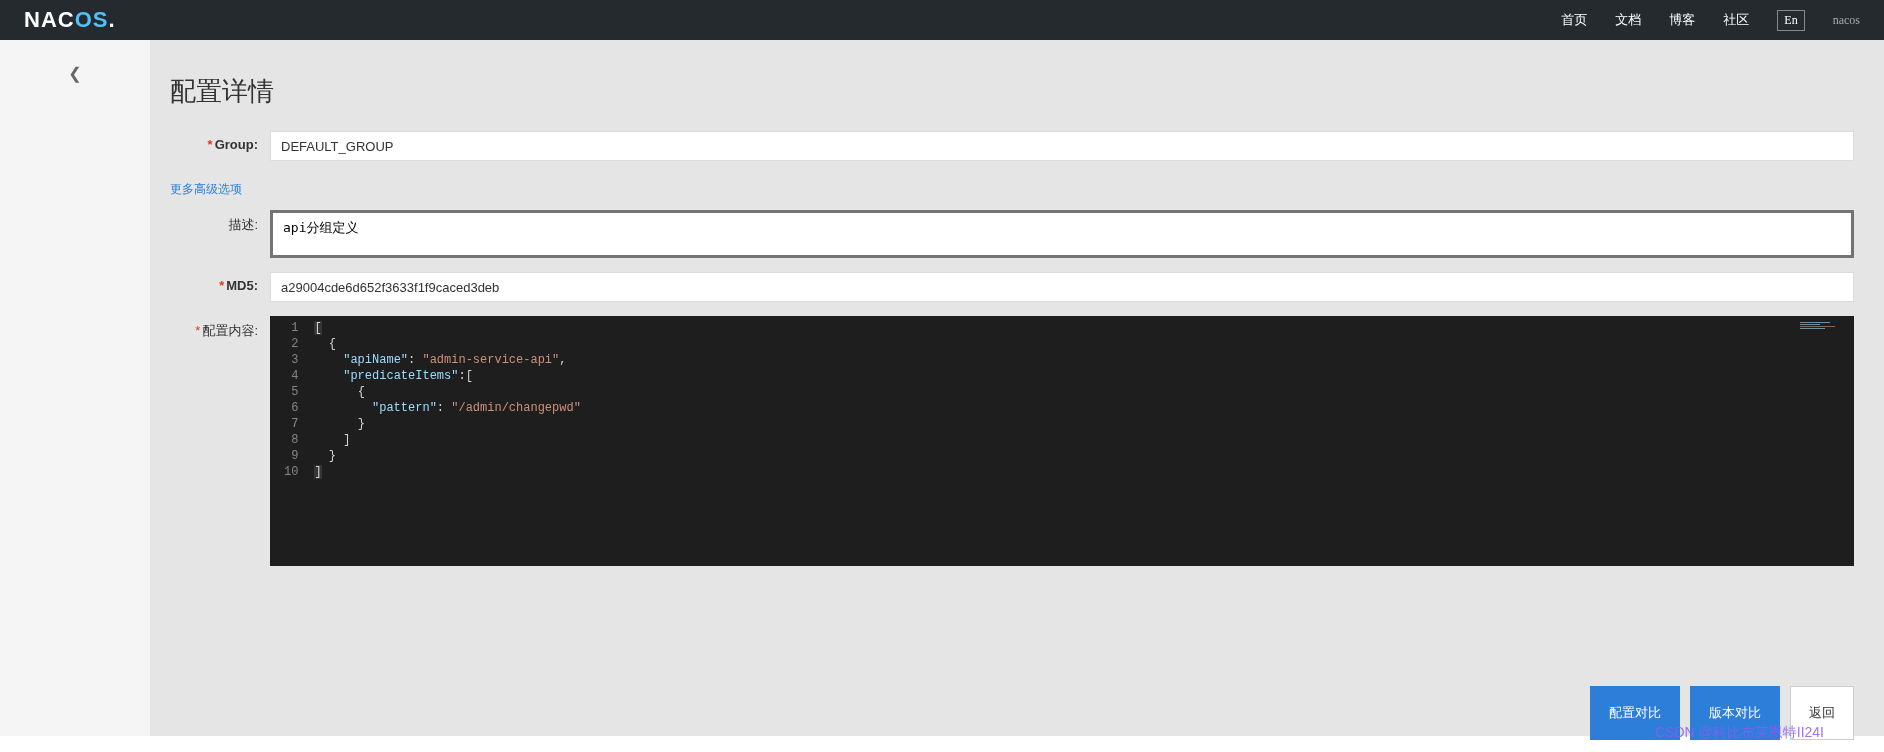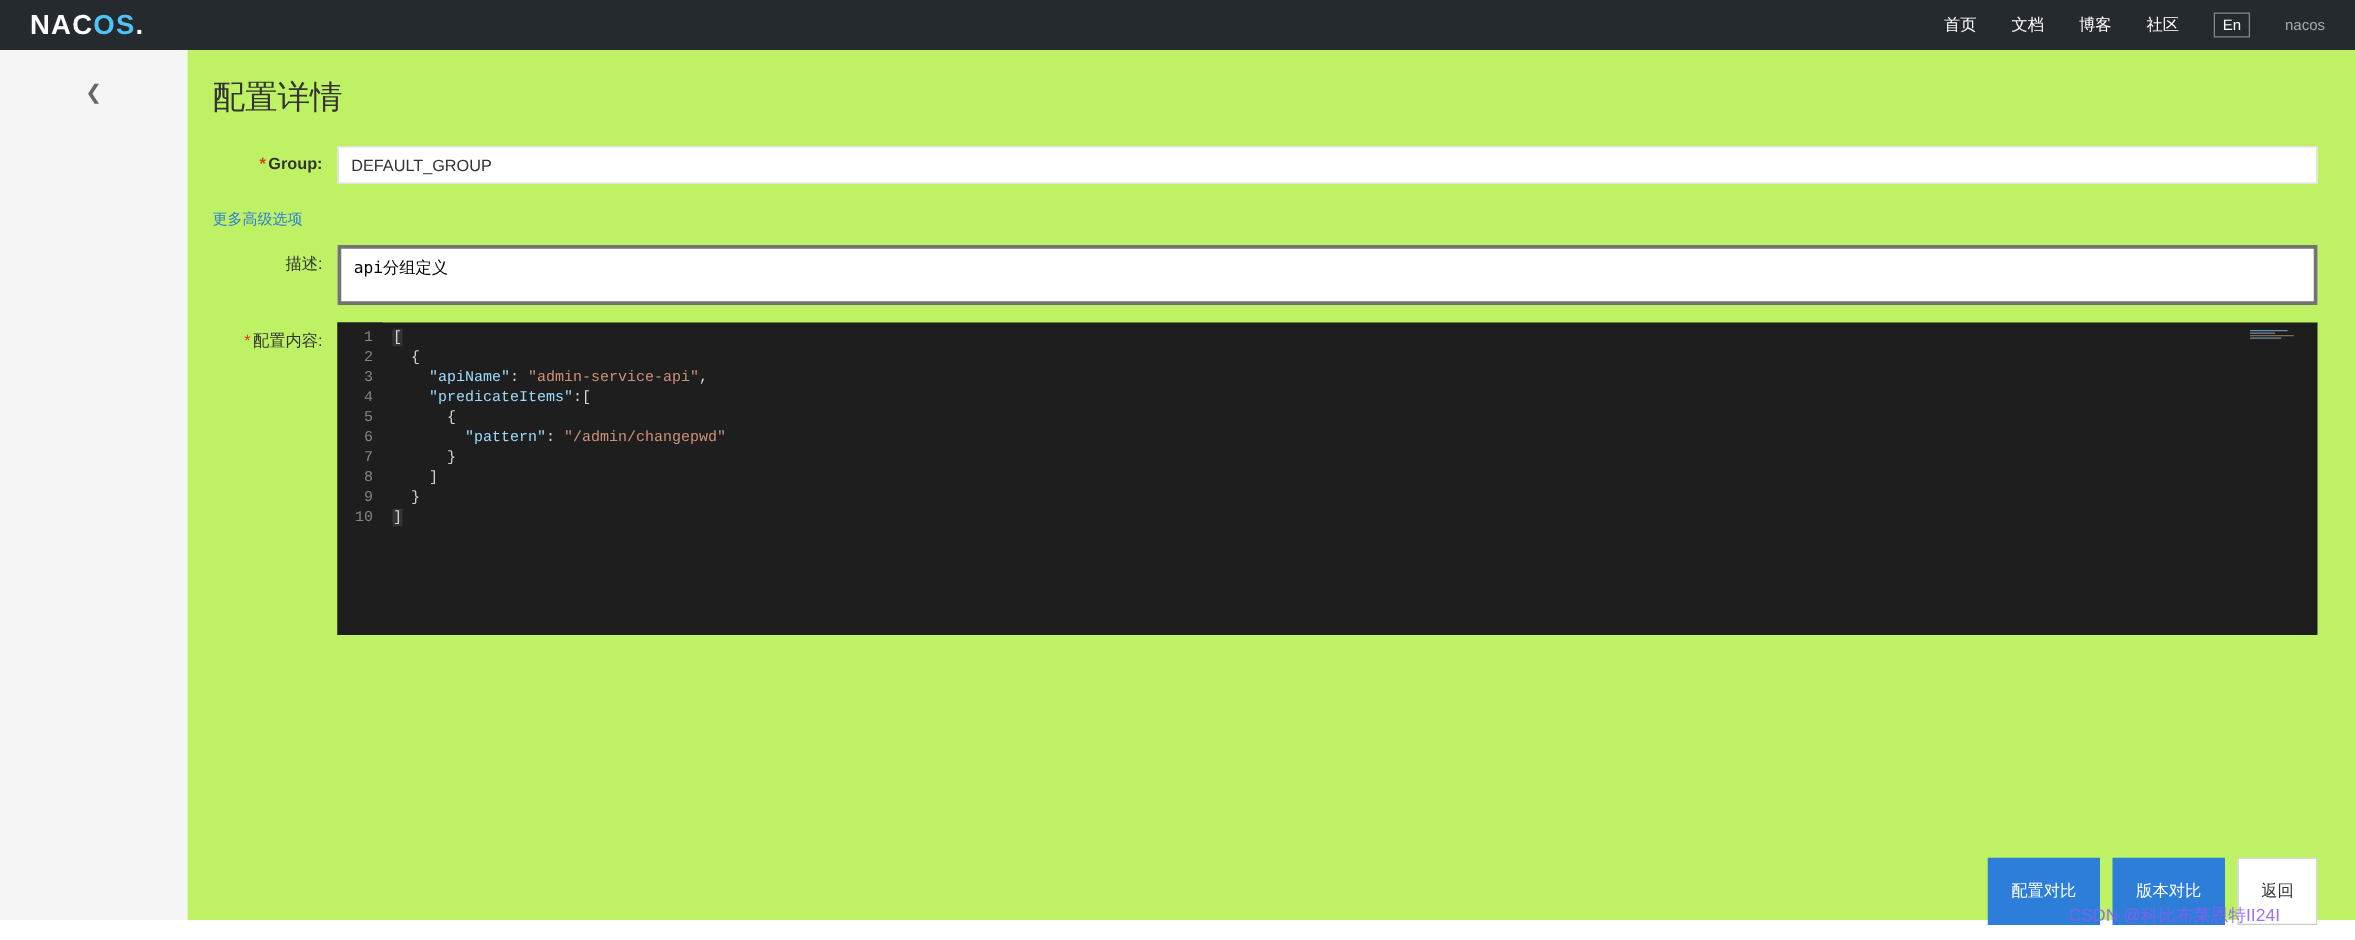--- a/index.html
+++ b/index.html
@@ -2,28 +2,28 @@
 <html><head>
 <meta charset="utf-8">
 <style>
   * { margin: 0; padding: 0; box-sizing: border-box; }
   body { font-family: -apple-system, BlinkMacSystemFont, "Segoe UI", "PingFang SC", "Microsoft YaHei", sans-serif; background: #fff; font-size: 13px; color: #333; }
   .header { height: 40px; background: #252a2f; display: flex; align-items: center; padding: 0 24px; justify-content: space-between; }
   .logo { font-size: 22px; font-weight: bold; letter-spacing: 1px; display: flex; align-items: center; }
   .logo .l1 { color: #fff; }
   .logo .l2 { color: #4fc3f7; }
   .logo .dot { color: #fff; }
-  .nav { display: flex; align-items: center; gap: 28px; color: #bbb; font-size: 13px; }
+  .nav { display: flex; align-items: center; gap: 28px; color: #bbb; font-size: 13px; font-family: Liberation Serif, serif; }
   .nav-item { cursor: pointer; color: #fff; }
   .lang-box { border: 1px solid #888; padding: 2px 6px; font-size: 12px; color: #fff; }
   .nacos-link { color: #aaa; font-size: 12px; }
   .page { display: flex; }
   .sidebar { width: 150px; background: #f5f5f5; min-height: calc(100vh - 56px); padding-top: 24px; display: flex; justify-content: center; }
   .back-arrow { font-size: 16px; color: #666; cursor: pointer; }
-  .main { flex: 1; padding: 20px 30px 80px 20px; background: #bef264; position: relative; }
+  .main { flex: 1; padding: 34px 30px 80px 20px; background: #e5e5e5; position: relative; }
   .page-title { font-size: 26px; font-weight: 400; margin-bottom: 22px; color: #333; }
   .form-row { display: flex; align-items: flex-start; margin-bottom: 14px; }
   .form-label { width: 100px; text-align: right; padding-right: 12px; padding-top: 6px; font-size: 13px; color: #333; font-weight: 600; flex-shrink: 0; }
   .form-label .req { color: #d8401a; margin-right: 2px; }
   .form-input { flex: 1; border: 1px solid #ddd; padding: 6px 10px; font-size: 13px; background: #fff; color: #333; min-height: 30px; }
   .form-textarea { flex: 1; border: 3px solid #737373; padding: 6px 10px; font-size: 13px; min-height: 46px; resize: none; }
   .adv-link { color: #2d7ed8; font-size: 12px; margin: 6px 0 12px 0; cursor: pointer; display: inline-block; }
   .code-editor { flex: 1; background: #1e1e1e; min-height: 250px; display: flex; font-family: Consolas, "Courier New", monospace; font-size: 12px; position: relative; }
   .gutter { background: #1e1e1e; color: #858585; text-align: right; padding: 4px 8px 4px 14px; user-select: none; line-height: 16px; }
   .code-area { padding: 4px 0; color: #d4d4d4; line-height: 16px; flex: 1; }
@@ -73,20 +73,24 @@
       <input class="form-input" readonly="" value="DEFAULT_GROUP" style="">
     </div>
 
     <a class="adv-link">更多高级选项</a>
 
     <div class="form-row">
       <label class="form-label" style="font-weight:400"><span>描述:</span></label>
       <textarea class="form-textarea" readonly="" style="">api分组定义</textarea>
     </div>
 
+    <div class="form-row">
+      <label class="form-label"><span class="req">*</span><span>MD5:</span></label>
+      <input class="form-input" readonly="" value="a29004cde6d652f3633f1f9caced3deb" style="">
+    </div>
 
     <div class="form-row">
       <label class="form-label" style="font-weight:400"><span class="req">*</span><span>配置内容:</span></label>
       <div class="code-editor">
         <div class="gutter" id="gutter">
             <div>1</div>
             <div>2</div>
             <div>3</div>
             <div>4</div>
             <div>5</div>

